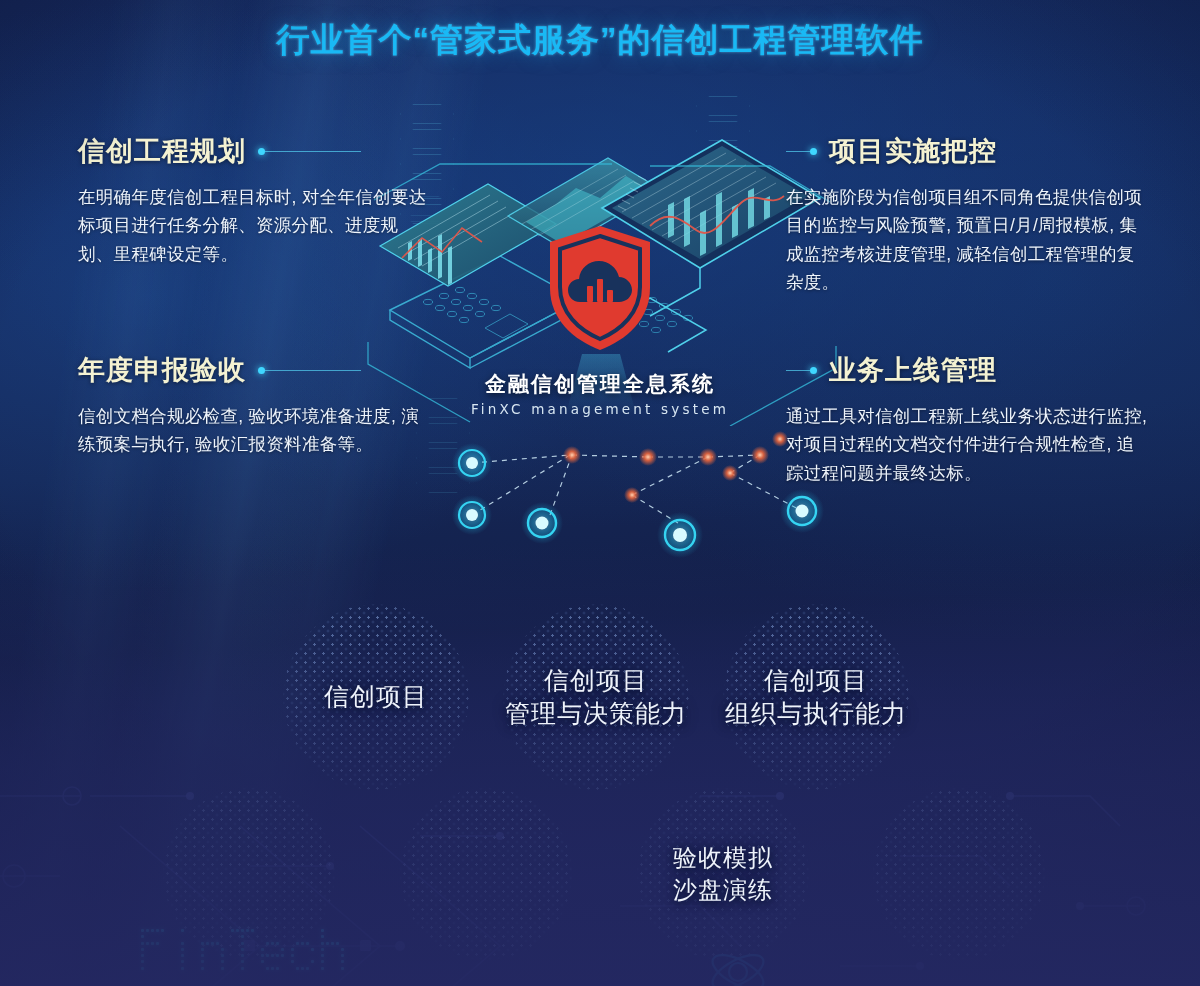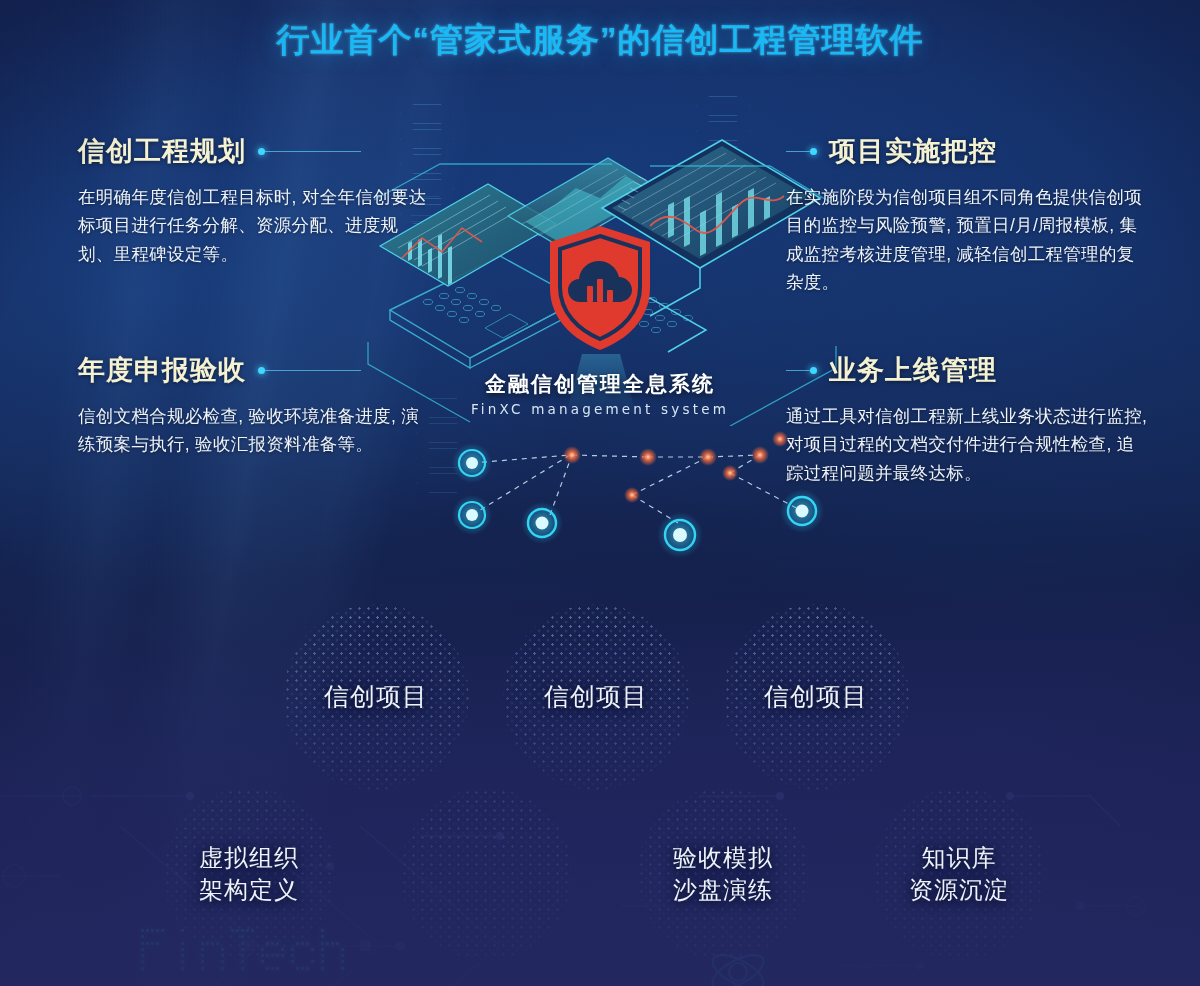--- a/index.html
+++ b/index.html
@@ -451,54 +451,48 @@
   <div class="sphere s1">
     <span class="dots"></span>
     <span class="stxt">
       <div>信创项目</div>
     </span>
   </div>
   <div class="sphere s2">
     <span class="dots"></span>
     <span class="stxt">
       <div>信创项目</div>
+      <div>管理与决策能力</div>
     </span>
   </div>
   <div class="sphere s3">
     <span class="dots"></span>
     <span class="stxt">
       <div>信创项目</div>
+      <div>组织与执行能力</div>
     </span>
   </div>
 </div>
 
 <div class="row-b">
   <div class="sphere b1">
     <span class="dots"></span>
-    <span class="stxt">
-      <div>虚拟组织</div>
-      <div>架构定义</div>
-    </span>
   </div>
   <div class="sphere b2">
     <span class="dots"></span>
   </div>
   <div class="sphere b3">
     <span class="dots"></span>
     <span class="stxt">
       <div>验收模拟</div>
       <div>沙盘演练</div>
     </span>
   </div>
   <div class="sphere b4">
     <span class="dots"></span>
-    <span class="stxt">
-      <div>知识库</div>
-      <div>资源沉淀</div>
-    </span>
   </div>
 </div>
 
 <div class="circuit">
   <svg viewBox="0 0 1200 250" xmlns="http://www.w3.org/2000/svg">
     <g stroke="#5f6ad6" stroke-width="1.6" fill="none" opacity=".65">
       <path d="M-10 60 L60 60 L80 60"></path>
       <circle cx="72" cy="60" r="9"></circle>
       <path d="M90 60 L190 60"></path>
       <path d="M0 140 L60 140"></path>

